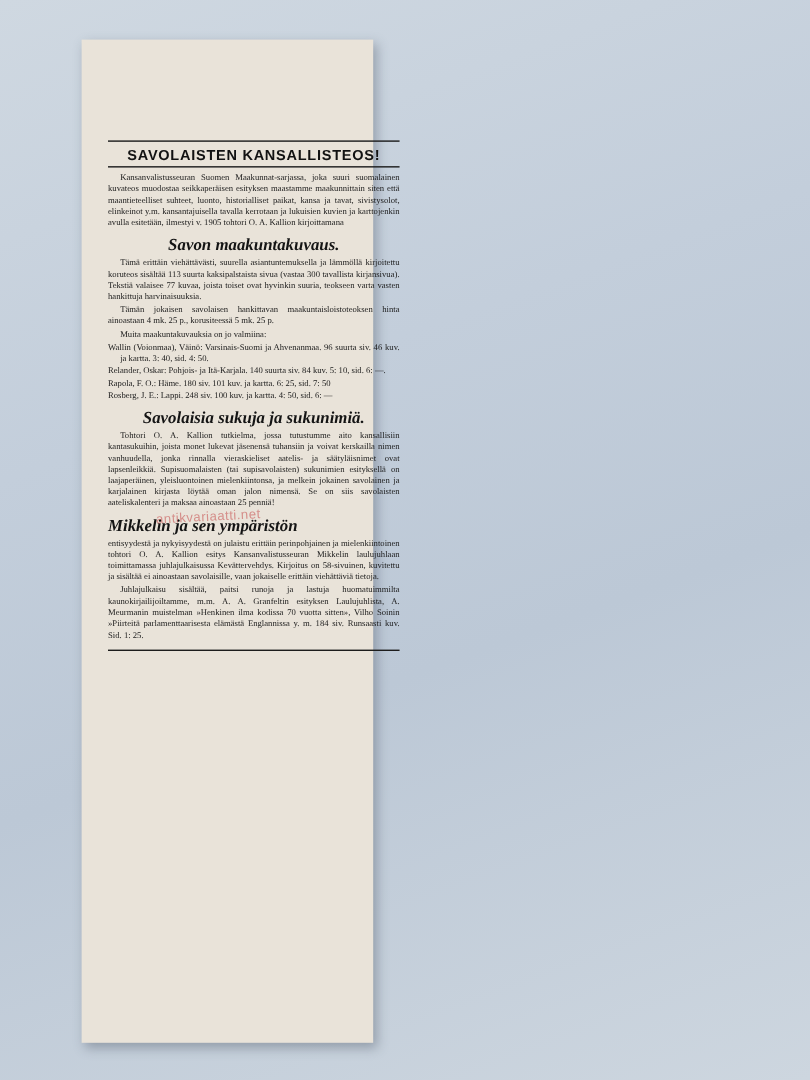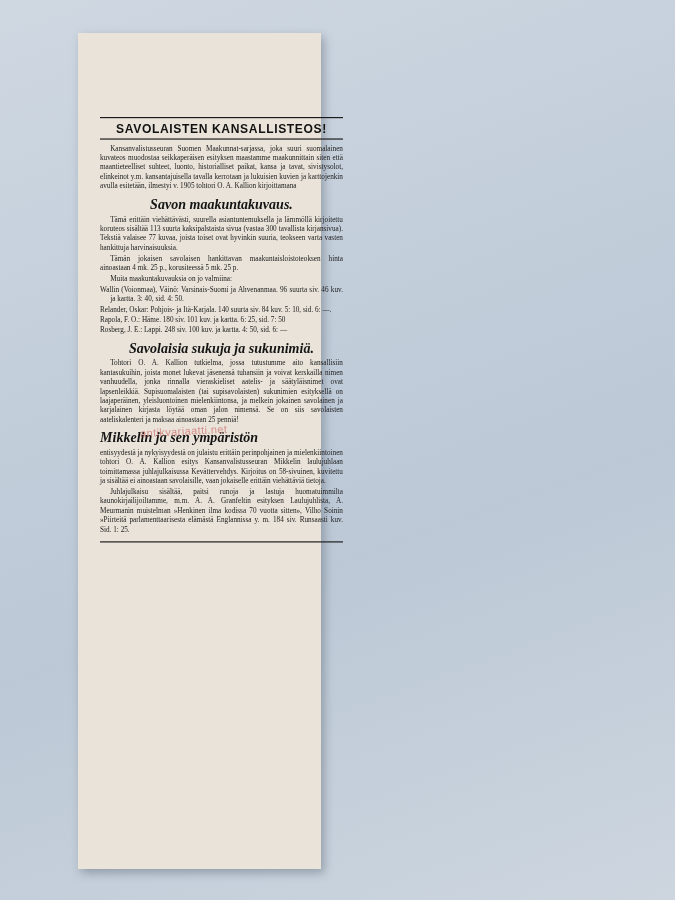--- a/index.html
+++ b/index.html
@@ -15,21 +15,21 @@
   }
   
   .backdrop {
     position: absolute;
     inset: 0;
     background: linear-gradient(160deg, #cfd8e1 0%, #c3cedb 35%, #bcc8d6 60%, #cdd6df 100%);
   }
   
   .paper {
     position: absolute;
-    left: 78px;
+    left: 68px;
     top: 33px;
     width: 243px;
     height: 836px;
   }
   .paper-surface {
     position: absolute;
     inset: 0;
     background: #e9e3d9;
     box-shadow: 3px 4px 9px rgba(70,80,95,0.40);
   }

